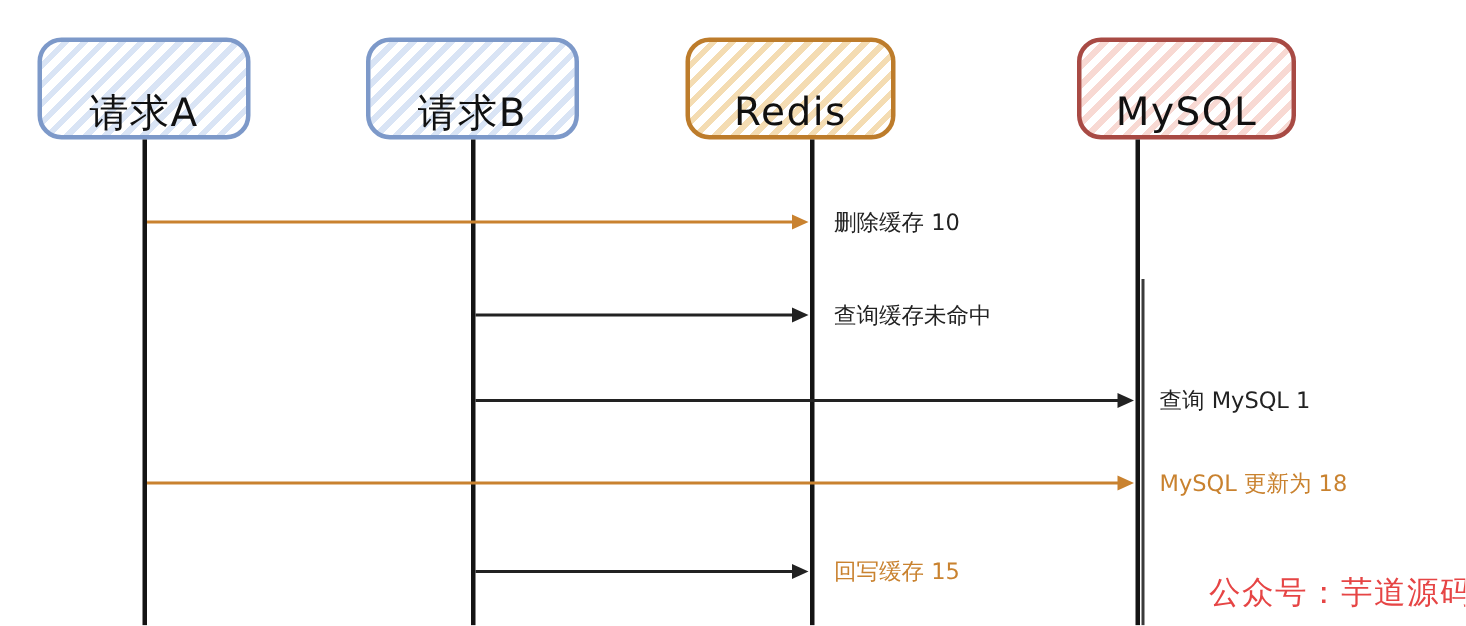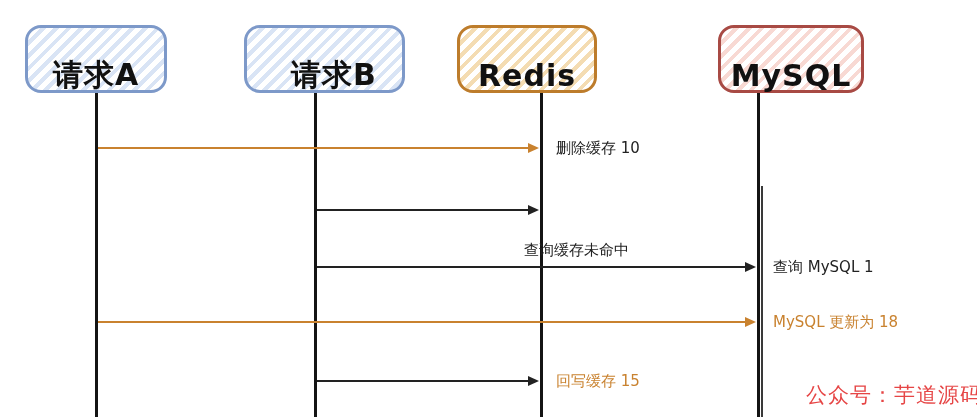--- a/index.html
+++ b/index.html
@@ -13,23 +13,23 @@
   .actor-box{
     position:absolute;
     top:25px;
     height:62px;
     border-width:3px;border-style:solid;
     border-radius:16px;
     display:flex;align-items:center;justify-content:center;
     box-sizing:content-box;
   }
   .actor-label{
-    font-size:30px;
+    font-size:26px;
     color:#111111;
-    font-weight:700;
+    font-weight:400;
     letter-spacing:1px;
     white-space:nowrap;
     margin-top:32px;
   }
   .lifeline{
     position:absolute;
     width:3px;
     top:93px;
     height:324px;
     background:#141414;
@@ -74,41 +74,41 @@
 </style>
 </head>
 <body>
 
 <div class="stage">
   <div id="actors-layer">
       <div class="actor-box" style="left: 25px; width: 136px; border-color: rgb(125, 153, 201); background: repeating-linear-gradient(135deg, rgb(217, 228, 245) 0px, rgb(217, 228, 245) 4px, rgb(255, 255, 255) 4px, rgb(255, 255, 255) 9px);">
         <span class="actor-label">请求A</span>
       </div>
       <div class="lifeline" style="left: 94.5px;"></div>
-      <div class="actor-box" style="left: 244px; width: 136px; border-color: rgb(125, 153, 201); background: repeating-linear-gradient(135deg, rgb(217, 228, 245) 0px, rgb(217, 228, 245) 4px, rgb(255, 255, 255) 4px, rgb(255, 255, 255) 9px); padding-left: 19px;">
+      <div class="actor-box" style="left: 244px; width: 136px; border-color: rgb(125, 153, 201); background: repeating-linear-gradient(135deg, rgb(217, 228, 245) 0px, rgb(217, 228, 245) 4px, rgb(255, 255, 255) 4px, rgb(255, 255, 255) 9px);">
         <span class="actor-label">请求B</span>
       </div>
       <div class="lifeline" style="left: 313.5px;"></div>
       <div class="actor-box" style="left: 457px; width: 134px; border-color: rgb(189, 124, 43); background: repeating-linear-gradient(135deg, rgb(244, 220, 178) 0px, rgb(244, 220, 178) 4px, rgb(255, 255, 255) 4px, rgb(255, 255, 255) 9px);">
         <span class="actor-label">Redis</span>
       </div>
       <div class="lifeline" style="left: 539.5px;"></div>
       <div class="actor-box" style="left: 718px; width: 140px; border-color: rgb(168, 74, 68); background: repeating-linear-gradient(135deg, rgb(248, 217, 211) 0px, rgb(248, 217, 211) 4px, rgb(255, 255, 255) 4px, rgb(255, 255, 255) 9px);">
         <span class="actor-label">MySQL</span>
       </div>
       <div class="lifeline" style="left: 756.5px;"></div>
       <div class="inner-line" style="left: 761px; top: 186px; height: 231px;"></div>
     </div>
   <div id="messages-layer">
       <div class="shaft" style="left: 98px; width: 432px; top: 147px; background: rgb(201, 130, 47);"></div>
       <div class="arrow-head" style="left: 528px; top: 143px; border-left: 11px solid rgb(201, 130, 47);"></div>
       <div class="msg-label" style="left: 556px; top: 134px; color: rgb(34, 34, 34);">删除缓存 10</div>
       <div class="shaft" style="left: 317px; width: 213px; top: 209px; background: rgb(34, 34, 34);"></div>
       <div class="arrow-head" style="left: 528px; top: 205px; border-left: 11px solid rgb(34, 34, 34);"></div>
-      <div class="msg-label" style="left: 524px; top: 196px; color: rgb(34, 34, 34); margin-top: 40px;">查询缓存未命中</div>
+      <div class="msg-label" style="left: 556px; top: 196px; color: rgb(34, 34, 34);">查询缓存未命中</div>
       <div class="shaft" style="left: 317px; width: 430px; top: 266px; background: rgb(34, 34, 34);"></div>
       <div class="arrow-head" style="left: 745px; top: 262px; border-left: 11px solid rgb(34, 34, 34);"></div>
       <div class="msg-label" style="left: 773px; top: 253px; color: rgb(34, 34, 34);">查询 MySQL 1</div>
       <div class="shaft" style="left: 98px; width: 649px; top: 321px; background: rgb(201, 130, 47);"></div>
       <div class="arrow-head" style="left: 745px; top: 317px; border-left: 11px solid rgb(201, 130, 47);"></div>
       <div class="msg-label" style="left: 773px; top: 308px; color: rgb(201, 130, 47);">MySQL 更新为 18</div>
       <div class="shaft" style="left: 317px; width: 213px; top: 380px; background: rgb(34, 34, 34);"></div>
       <div class="arrow-head" style="left: 528px; top: 376px; border-left: 11px solid rgb(34, 34, 34);"></div>
       <div class="msg-label" style="left: 556px; top: 367px; color: rgb(201, 130, 47);">回写缓存 15</div>
     </div>

